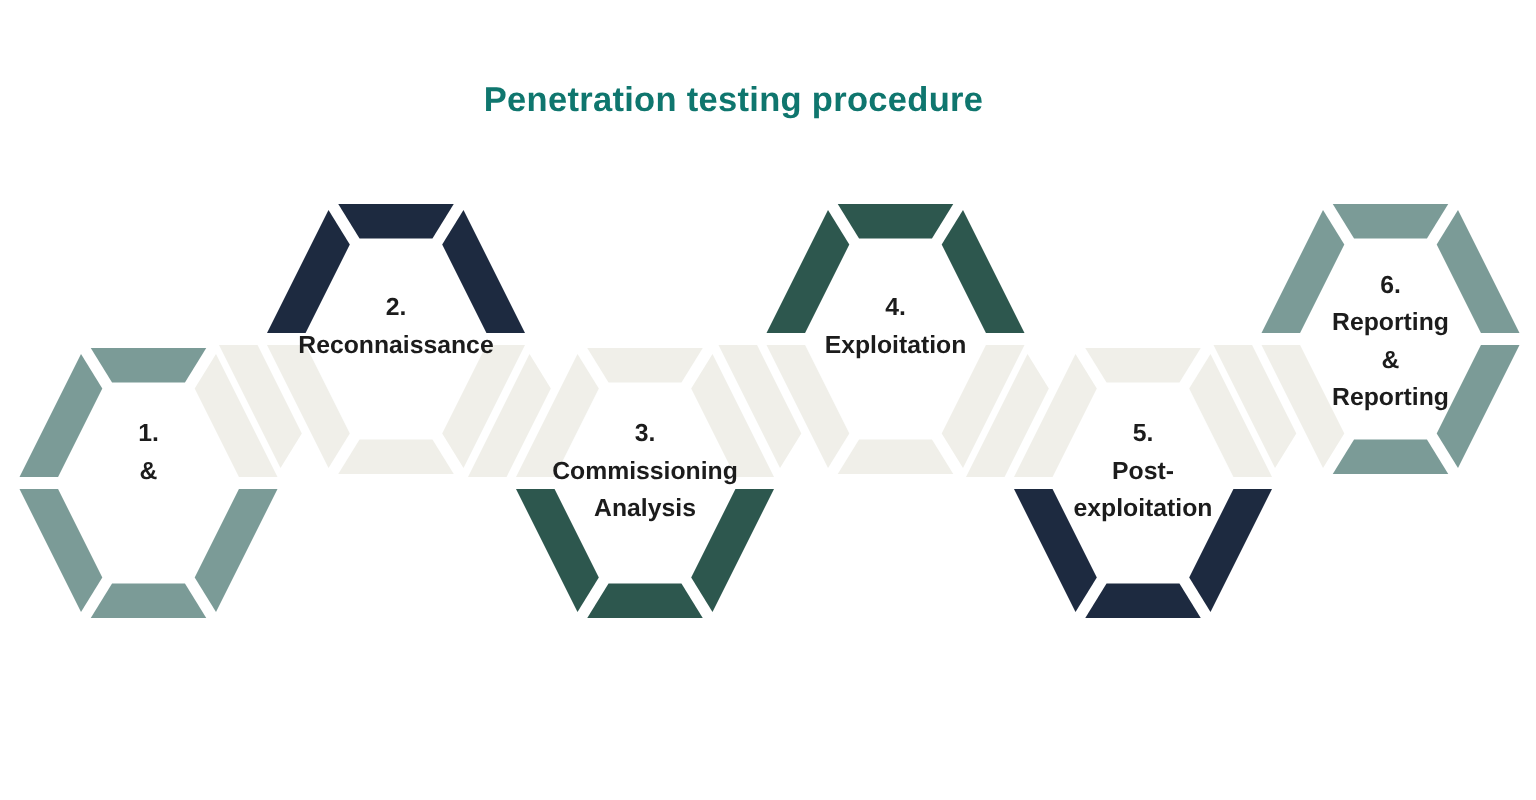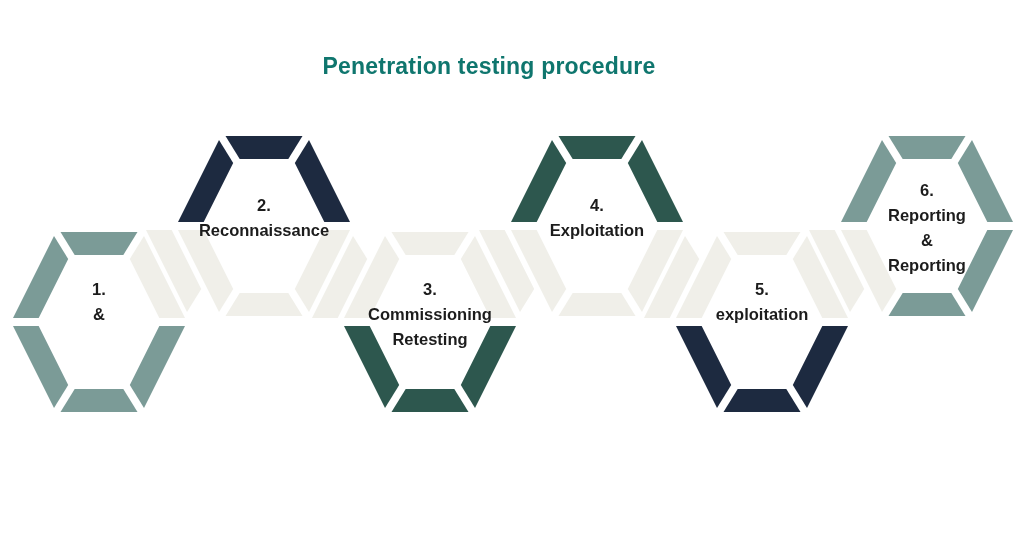--- a/index.html
+++ b/index.html
@@ -94,30 +94,31 @@
     <div>&amp;</div>
   </div>
   <div class="hex-label lbl-1">
     <div>2.</div>
     <div>Reconnaissance</div>
 
   </div>
   <div class="hex-label lbl-2">
     <div>3.</div>
     <div>Commissioning</div>
-    <div>Retesting</div>
+    <div>Analysis</div>
 
   </div>
   <div class="hex-label lbl-3">
     <div>4.</div>
     <div>Exploitation</div>
 
   </div>
   <div class="hex-label lbl-4">
     <div>5.</div>
+    <div>Post-</div>
     <div>exploitation</div>
 
   </div>
   <div class="hex-label lbl-5">
     <div>6.</div>
     <div>Reporting</div>
     <div>&amp;</div>
     <div>Reporting</div>
   </div>
 

